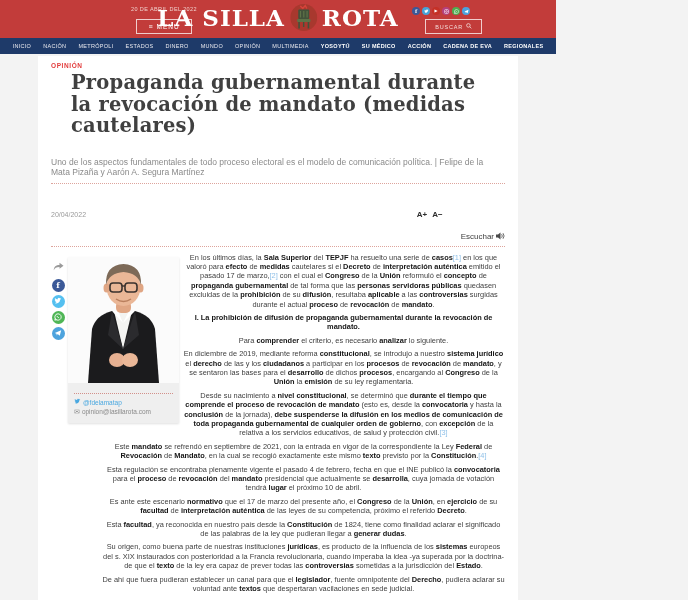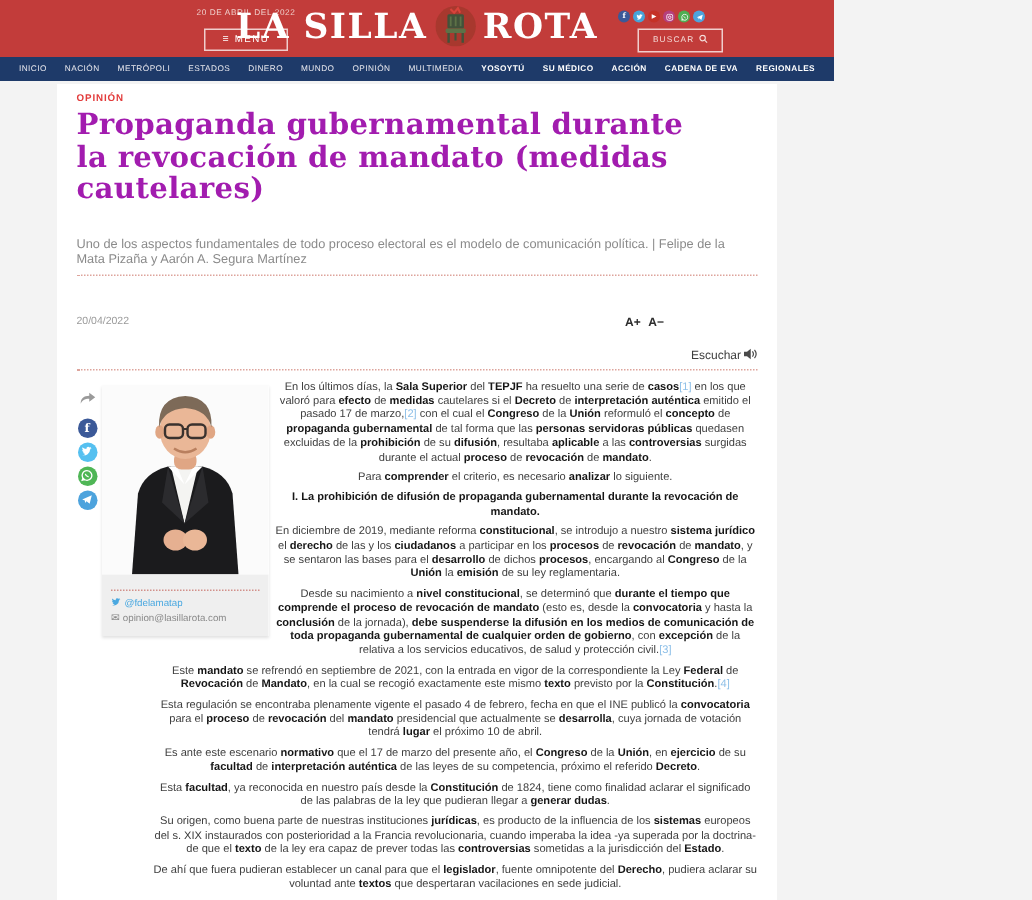--- a/index.html
+++ b/index.html
@@ -31,22 +31,22 @@
 
   
   .mainnav { height:16px; background:#1e3a69; display:flex; align-items:center; justify-content:center; gap:12px; }
   .nav-item { color:#e8e8ee; font-size:5.5px; letter-spacing:.3px; cursor:pointer; white-space:nowrap; }
   .nav-item.bold { font-weight:bold; color:#fff; }
 
   
   .content-bg { background:#f3f3f3; padding-top:2px; }
   .card { width:480px; margin:0 auto; background:#fff; padding:6px 13px 10px; min-height:536px; }
   .kicker { color:#e23b3b; font-size:6.5px; font-weight:bold; letter-spacing:.6px; }
-  .title { font-family:"DejaVu Serif", serif; font-weight:bold; color:#a21caf; font-size:19.5px; line-height:21.5px;
-      max-width:430px; margin-top:3px; letter-spacing:.2px; }
+  .title { font-family:"DejaVu Serif", serif; font-weight:bold; color:#404040; font-size:19.5px; line-height:21.5px;
+      max-width:430px; margin-top:3px; letter-spacing:.2px;margin-left:20px; }
   .subtitle { color:#8a8a8a; font-size:8.5px; line-height:10.5px; margin-top:20px; max-width:452px; }
   .meta-row { display:flex; justify-content:space-between; align-items:center; border-top:1px dotted #dda49c;
       border-bottom:1px dotted #dda49c; padding:4px 0; margin-top:5px; }
   .pub-date { color:#9a9a9a; font-size:7px; }
   .meta-actions { display:flex; align-items:center; }
   .font-btn { font-weight:bold; color:#2d2d2d; font-size:8px; cursor:pointer; }
   .font-btn + .font-btn { margin-left:5px; }
   .listen { margin-left:18px; color:#3d3d3d; font-size:8px; display:flex; align-items:center; gap:2px; cursor:pointer;margin-top:44px; }
 
   
@@ -254,22 +254,22 @@
               <div class="author-email">
                 <span class="env-icon">✉</span>
                 <span>opinion@lasillarota.com</span>
               </div>
             </div>
           </div>
         </div>
 
         <div id="paras">
             <p class="para"><span>En los últimos días, la </span><b>Sala Superior</b><span> del </span><b>TEPJF</b><span> ha resuelto una serie de </span><b>casos</b><a class="fn">[1]</a><span> en los que valoró para </span><b>efecto</b><span> de </span><b>medidas</b><span> cautelares si el </span><b>Decreto</b><span> de </span><b>interpretación auténtica</b><span> emitido el pasado 17 de marzo,</span><a class="fn">[2]</a><span> con el cual el </span><b>Congreso</b><span> de la </span><b>Unión</b><span> reformuló el </span><b>concepto</b><span> de </span><b>propaganda gubernamental</b><span> de tal forma que las </span><b>personas servidoras públicas</b><span> quedasen excluidas de la </span><b>prohibición</b><span> de su </span><b>difusión</b><span>, resultaba </span><b>aplicable</b><span> a las </span><b>controversias</b><span> surgidas durante el actual </span><b>proceso</b><span> de </span><b>revocación</b><span> de </span><b>mandato</b><span>.</span></p>
+            <p class="para heading"><span>I. La prohibición de difusión de propaganda gubernamental durante la revocación de mandato.</span></p>
             <p class="para"><span>Para </span><b>comprender</b><span> el criterio, es necesario </span><b>analizar</b><span> lo siguiente.</span></p>
-            <p class="para heading"><span>I. La prohibición de difusión de propaganda gubernamental durante la revocación de mandato.</span></p>
             <p class="para"><span>En diciembre de 2019, mediante reforma </span><b>constitucional</b><span>, se introdujo a nuestro </span><b>sistema jurídico</b><span> el </span><b>derecho</b><span> de las y los </span><b>ciudadanos</b><span> a participar en los </span><b>procesos</b><span> de </span><b>revocación</b><span> de </span><b>mandato</b><span>, y se sentaron las bases para el </span><b>desarrollo</b><span> de dichos </span><b>procesos</b><span>, encargando al </span><b>Congreso</b><span> de la </span><b>Unión</b><span> la </span><b>emisión</b><span> de su ley reglamentaria.</span></p>
             <p class="para"><span>Desde su nacimiento a </span><b>nivel constitucional</b><span>, se determinó que </span><b>durante el tiempo que comprende el proceso de revocación de mandato</b><span> (esto es, desde la </span><b>convocatoria</b><span> y hasta la </span><b>conclusión</b><span> de la jornada), </span><b>debe suspenderse la difusión en los medios de comunicación de toda propaganda gubernamental de cualquier orden de gobierno</b><span>, con </span><b>excepción</b><span> de la relativa a los servicios educativos, de salud y protección civil.</span><a class="fn">[3]</a></p>
             <p class="para"><span>Este </span><b>mandato</b><span> se refrendó en septiembre de 2021, con la entrada en vigor de la correspondiente la Ley </span><b>Federal</b><span> de </span><b>Revocación</b><span> de </span><b>Mandato</b><span>, en la cual se recogió exactamente este mismo </span><b>texto</b><span> previsto por la </span><b>Constitución</b><span>.</span><a class="fn">[4]</a></p>
             <p class="para"><span>Esta regulación se encontraba plenamente vigente el pasado 4 de febrero, fecha en que el INE publicó la </span><b>convocatoria</b><span> para el </span><b>proceso</b><span> de </span><b>revocación</b><span> del </span><b>mandato</b><span> presidencial que actualmente se </span><b>desarrolla</b><span>, cuya jornada de votación tendrá </span><b>lugar</b><span> el próximo 10 de abril.</span></p>
             <p class="para"><span>Es ante este escenario </span><b>normativo</b><span> que el 17 de marzo del presente año, el </span><b>Congreso</b><span> de la </span><b>Unión</b><span>, en </span><b>ejercicio</b><span> de su </span><b>facultad</b><span> de </span><b>interpretación auténtica</b><span> de las leyes de su competencia, próximo el referido </span><b>Decreto</b><span>.</span></p>
             <p class="para"><span>Esta </span><b>facultad</b><span>, ya reconocida en nuestro país desde la </span><b>Constitución</b><span> de 1824, tiene como finalidad aclarar el significado de las palabras de la ley que pudieran llegar a </span><b>generar dudas</b><span>.</span></p>
             <p class="para"><span>Su origen, como buena parte de nuestras instituciones </span><b>jurídicas</b><span>, es producto de la influencia de los </span><b>sistemas</b><span> europeos del s. XIX instaurados con posterioridad a la Francia revolucionaria, cuando imperaba la idea -ya superada por la doctrina- de que el </span><b>texto</b><span> de la ley era capaz de prever todas las </span><b>controversias</b><span> sometidas a la jurisdicción del </span><b>Estado</b><span>.</span></p>
             <p class="para"><span>De ahí que fuera pudieran establecer un canal para que el </span><b>legislador</b><span>, fuente omnipotente del </span><b>Derecho</b><span>, pudiera aclarar su voluntad ante </span><b>textos</b><span> que despertaran vacilaciones en sede judicial.</span></p>
           </div>
       </article>

